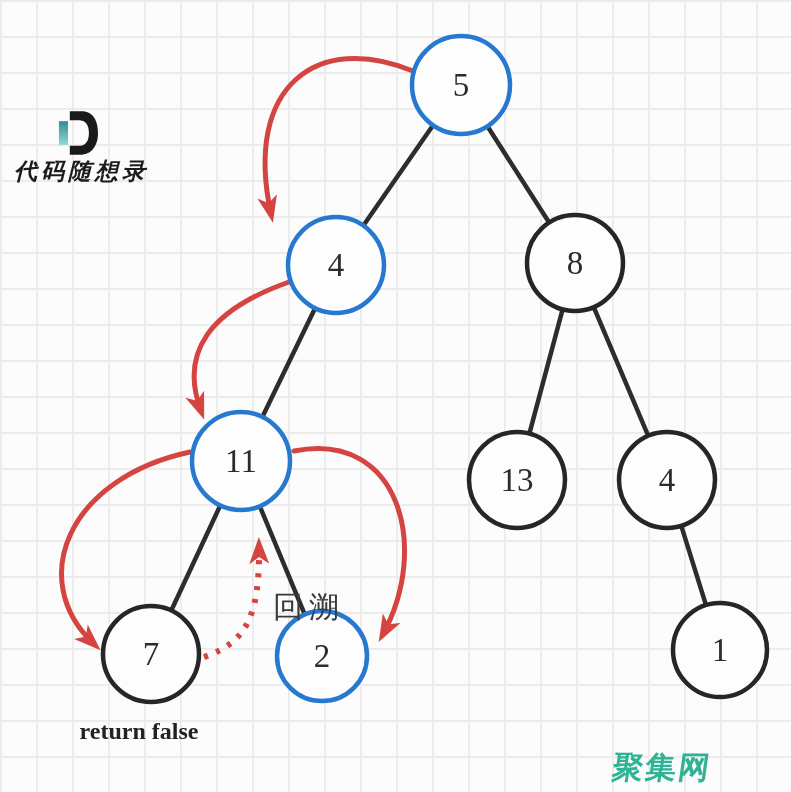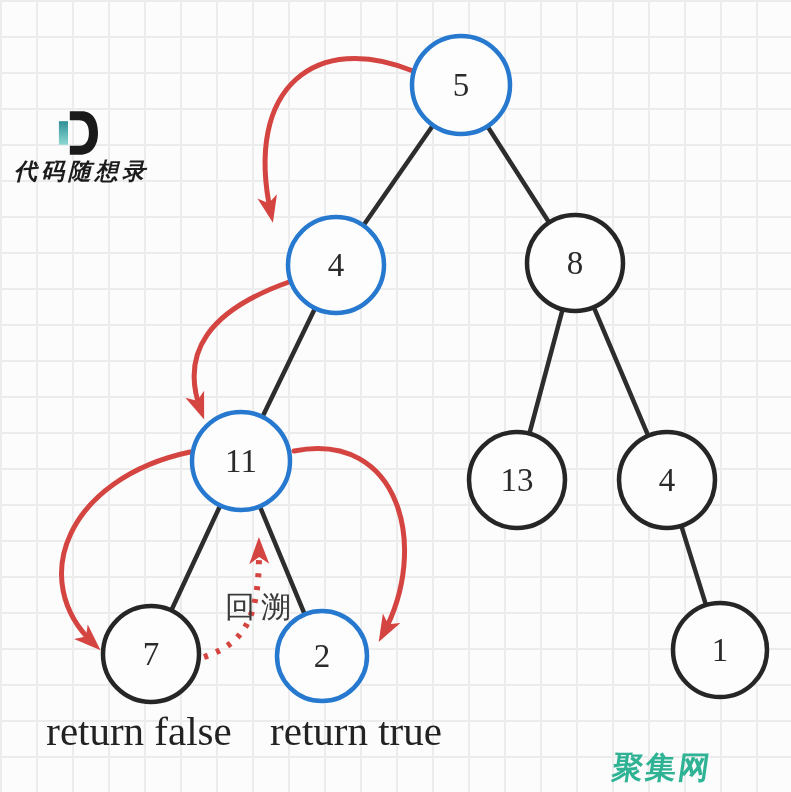--- a/index.html
+++ b/index.html
@@ -15,29 +15,30 @@
     font-family: "Liberation Serif", serif;
   }
   .stage { position: absolute; inset: 0; }
   #tree-svg { position: absolute; left: 0; top: 0; }
 
   .label {
     position: absolute;
     transform: translate(-50%, -50%);
     white-space: nowrap;
     font-family: "Liberation Serif", serif;
-    font-weight: normal;
-    font-size: 41px;
+    font-weight: bold;
+    font-size: 24px;
     color: #222222;
   }
   .label.backtrack {
     font-weight: normal;
     font-size: 30px;
     color: #3a3a3a;
     letter-spacing: 6px;
+    margin-left: 48px;
   }
 
   .logo {
     position: absolute;
     left: 14px; top: 110px;
     width: 160px;
   }
   .logo-d { display: block; margin-left: 44px; }
   .logo-text {
     font-family: "Liberation Serif", serif;
@@ -130,18 +131,17 @@
           <stop offset="1" id="logo-teal-bottom" stop-color="#8fd8d2"></stop>
         </linearGradient>
       </defs>
       <rect x="1" y="12" width="10" height="26" fill="url(#logoTeal)"></rect>
       <path id="logo-d-path" d="M13 1 H26 C39 1 44 12 44 25 C44 38 38 49 24 49 H13 V39 H24 C31 39 34 33 34 25 C34 16 30 11 23 11 H13 Z" fill="#1a1a1a"></path>
     </svg>
     <div class="logo-text">代码随想录</div>
   </div>
 
   <div class="label" id="lbl-return-false" style="left: 139px; top: 731px;">return false</div>
-  <div class="label" id="lbl-return-true" style="left: 356px; top: 731px;">return true</div>
   <div class="label backtrack" id="lbl-backtrack" style="left: 261px; top: 607px;">回溯</div>
 
   <div class="watermark" style="color: rgb(47, 179, 148);">聚集网</div>
 
 </div>
 
 </body></html>

